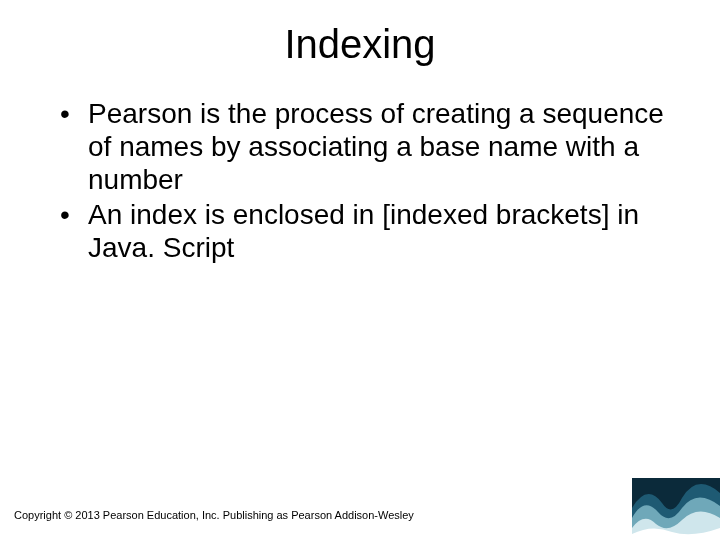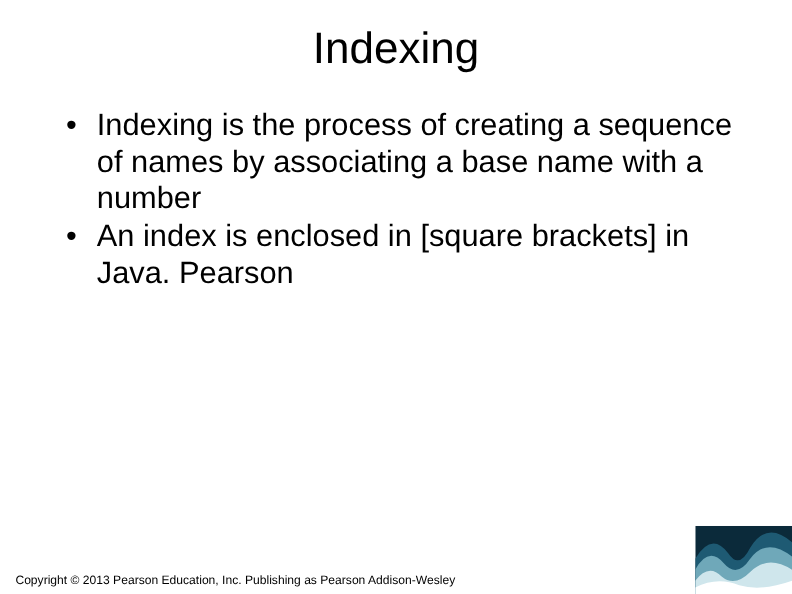--- a/index.html
+++ b/index.html
@@ -45,21 +45,21 @@
     content: "•";
     position: absolute;
     left: 0;
     top: 0;
     font-size: 28px;
     line-height: 1.18;
   }
   .footer {
     position: absolute;
     left: 14px;
-    bottom: 6px;
+    bottom: 19px;
     font-size: 11px;
     color: #000;
   }
   .corner-art {
     position: absolute;
     right: 0;
     bottom: 0;
     width: 88px;
     height: 62px;
     overflow: hidden;
@@ -69,22 +69,22 @@
   }
 </style>
 </head>
 <body>
 <div class="slide">
 
   <div class="title">Indexing</div>
 
   <div class="body">
     <ul class="bullets">
-      <li>Indexing is the process of creating a sequence of names by associating a base name with a number</li>
-      <li>An index is enclosed in [square brackets] in Java. Pearson</li>
+      <li>Pearson is the process of creating a sequence of names by associating a base name with a number</li>
+      <li>An index is enclosed in [indexed brackets] in Java. Script</li>
     </ul>
   </div>
 
   <div class="footer">Copyright © 2013 Pearson Education, Inc. Publishing as Pearson Addison-Wesley</div>
 
   <div class="corner-art">
     <svg width="88" height="62" viewBox="0 0 88 62">
       <rect x="0" y="0" width="88" height="62" fill="#0b2a3a"></rect>
       <path d="M0,30 Q15,5 30,25 Q40,40 50,20 Q65,-5 88,15 L88,62 L0,62 Z" fill="#1e5a73"></path>
       <path d="M0,40 Q12,18 26,34 Q38,48 50,30 Q65,10 88,28 L88,62 L0,62 Z" fill="#6fa8b9"></path>

